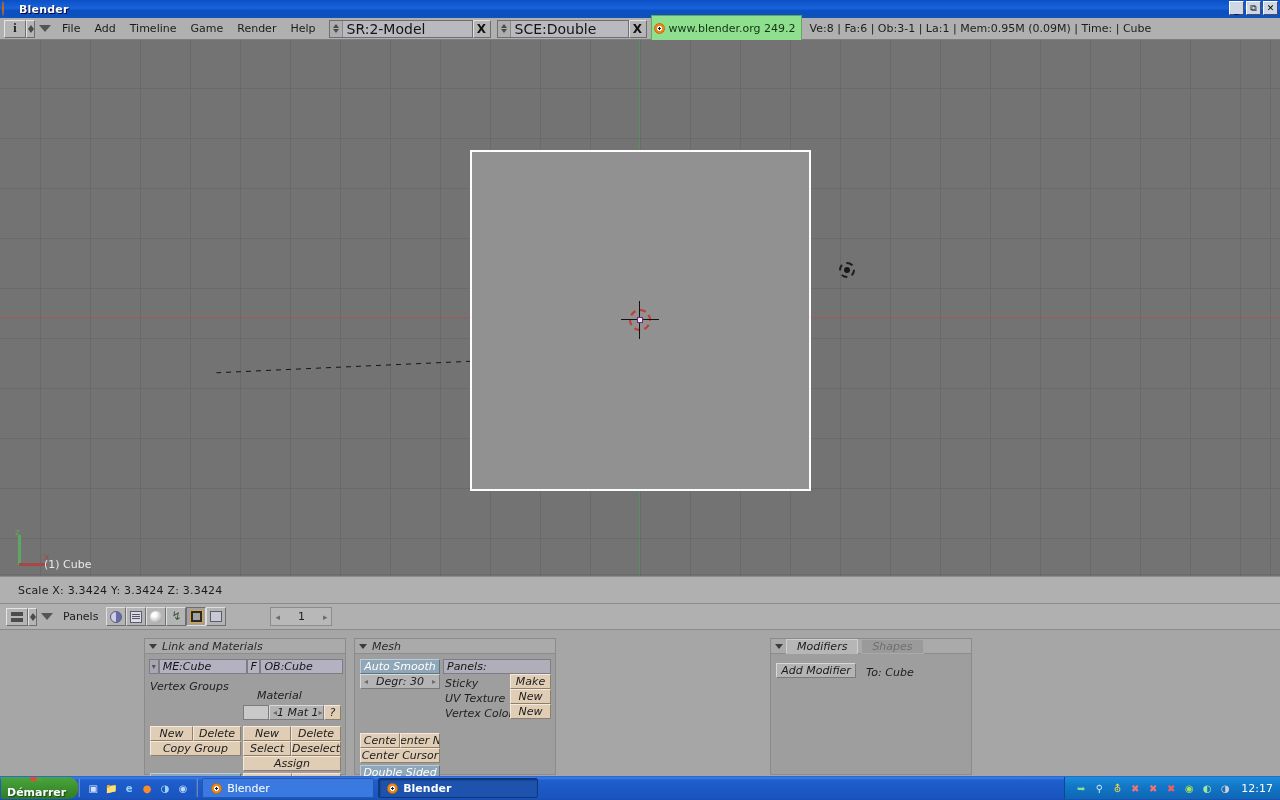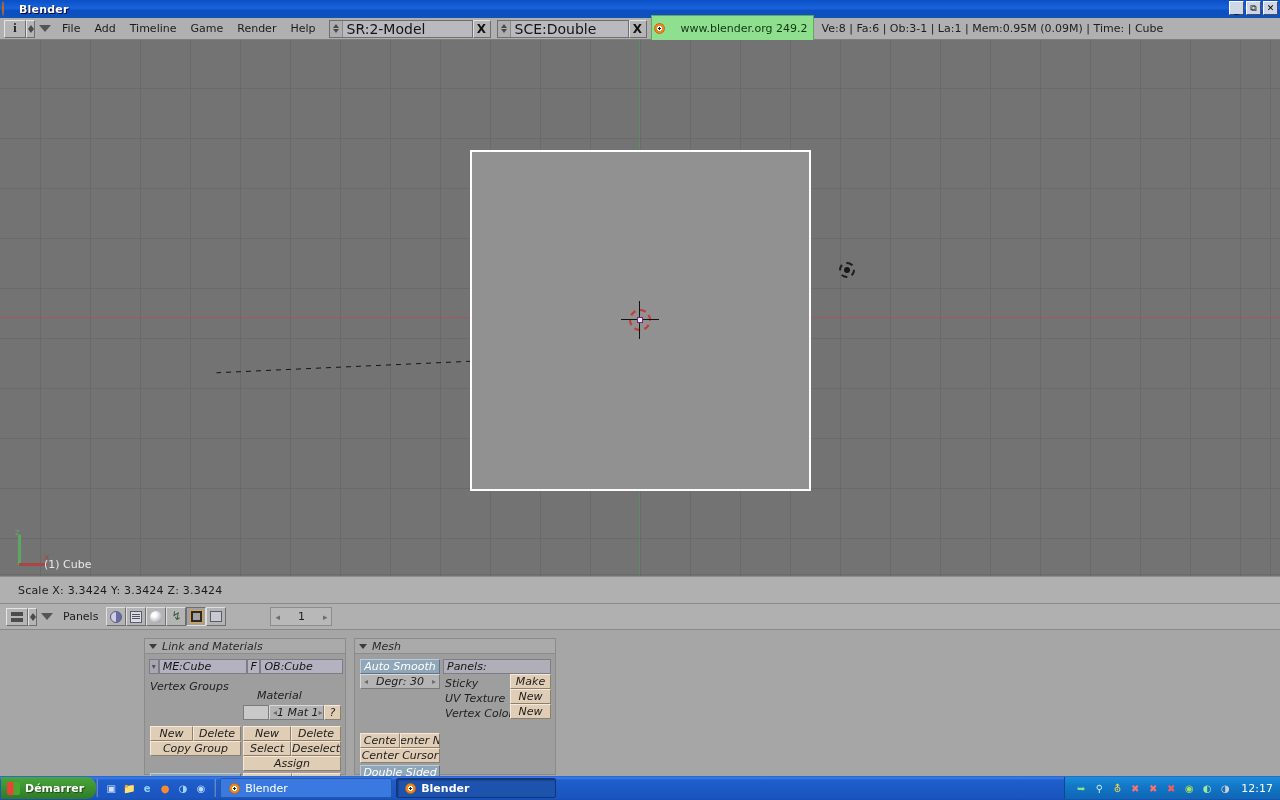--- a/index.html
+++ b/index.html
@@ -76,21 +76,21 @@
     background: #aeaeae; border-right: 1px solid #8a8a8a;
   }
   .field .val { padding: 0 6px 0 4px; font-size: 14px; color: #141414; white-space: nowrap; }
   .field.datablock { background: #b9b9bf; }
   .xbtn {
     width: 18px; height: 18px; display:flex; align-items:center; justify-content:center;
     background: #b5b5b5; border: 1px solid #e0e0e0; border-right-color:#6e6e6e; border-bottom-color:#6e6e6e;
     font-weight: bold; font-size: 12px; color: #111;
   }
   .urlpill {
-    height: 27px; display: flex; align-items: center; gap: 16px;
+    height: 27px; display: flex; align-items: center; gap: 4px;
     background: #8ee08e; padding: 0 5px 0 2px;
     border: 1px solid #5fa85f;
     font-size: 11px; color: #133313;
   }
   .infotext { font-size: 11px; color: #1d1d1d; white-space: nowrap; padding-left: 8px; }
 
   
   #viewport {
     position: absolute; left: 0; top: 22px; width: 1280px; height: 536px;
     background: #737373; overflow: hidden;
@@ -224,20 +224,21 @@
     background: linear-gradient(to bottom, #2a5fd0 0%, #3a7de8 8%, #1f5ecb 18%, #1a55c0 90%, #174fb4 100%);
     display: flex; align-items: center;
   }
   .startbtn {
     height: 22px; margin: 1px 0 1px 1px; padding: 0 12px 0 6px;
     background: linear-gradient(to bottom, #49a53c 0%, #3d9130 50%, #2f7a26 100%);
     border-top-right-radius: 9px; border-bottom-right-radius: 9px;
     display: flex; align-items: center; gap: 5px;
     color: #fff; font-weight: bold; font-size: 11px;
     text-shadow: 1px 1px 1px #1a4a14;
+    flex-direction: column;
   }
   .qlaunch { display: flex; align-items: center; gap: 4px; padding: 0 6px; }
   .sep { width: 2px; height: 18px; background: rgba(255,255,255,.28); border-left: 1px solid rgba(0,0,0,.22); }
   .taskitem {
     height: 20px; margin-left: 4px; padding: 0 8px;
     display: flex; align-items: center; gap: 5px;
     background: #3a7ae0; border: 1px solid #2458ab;
     color: #fff; font-size: 11px; border-radius: 2px;
   }
   .taskitem.active { background: #1d52ad; border-color: #11367a; font-weight: bold; box-shadow: inset 1px 1px 2px rgba(0,0,0,.4); }
@@ -479,20 +480,31 @@
           <div class="abs bbtn" style="left:5px; top:79px; width:40px;">Cente</div>
           <div class="abs bbtn" style="left:45px; top:79px; width:40px;">Center Ne</div>
           <div class="abs bbtn" style="left:5px; top:94px; width:80px;">Center Cursor</div>
 
           <div class="abs bbtn blue" style="left:5px; top:111px; width:80px;">Double Sided</div>
           <div class="abs bbtn grey" style="left:5px; top:126px; width:80px;">No V.Normal Flip</div>
         </div>
       </div>
 
 
+      <div class="panel" style="left:770px; top:8px; width:202px; height:137px;">
+        <div class="panel-hdr" style="padding-left:4px; gap:3px;">
+          <span class="tri"></span>
+          <span class="tab sel">Modifiers</span>
+          <span class="tab unsel">Shapes</span>
+        </div>
+        <div class="panel-body">
+          <div class="abs bbtn grey" style="left:5px; top:9px; width:80px;">Add Modifier</div>
+          <span class="abs lbl" style="left:95px; top:12px;">To: Cube</span>
+        </div>
+      </div>
 
     </div>
   </div>
 
   <div class="taskbar">
     <div class="startbtn">
       <span style="display:inline-block;width:13px;height:13px;background:
         linear-gradient(to right,#e8443a 0 49%,#49a832 51% 100%);
         border-radius:2px;"></span>
       <span>Démarrer</span>

